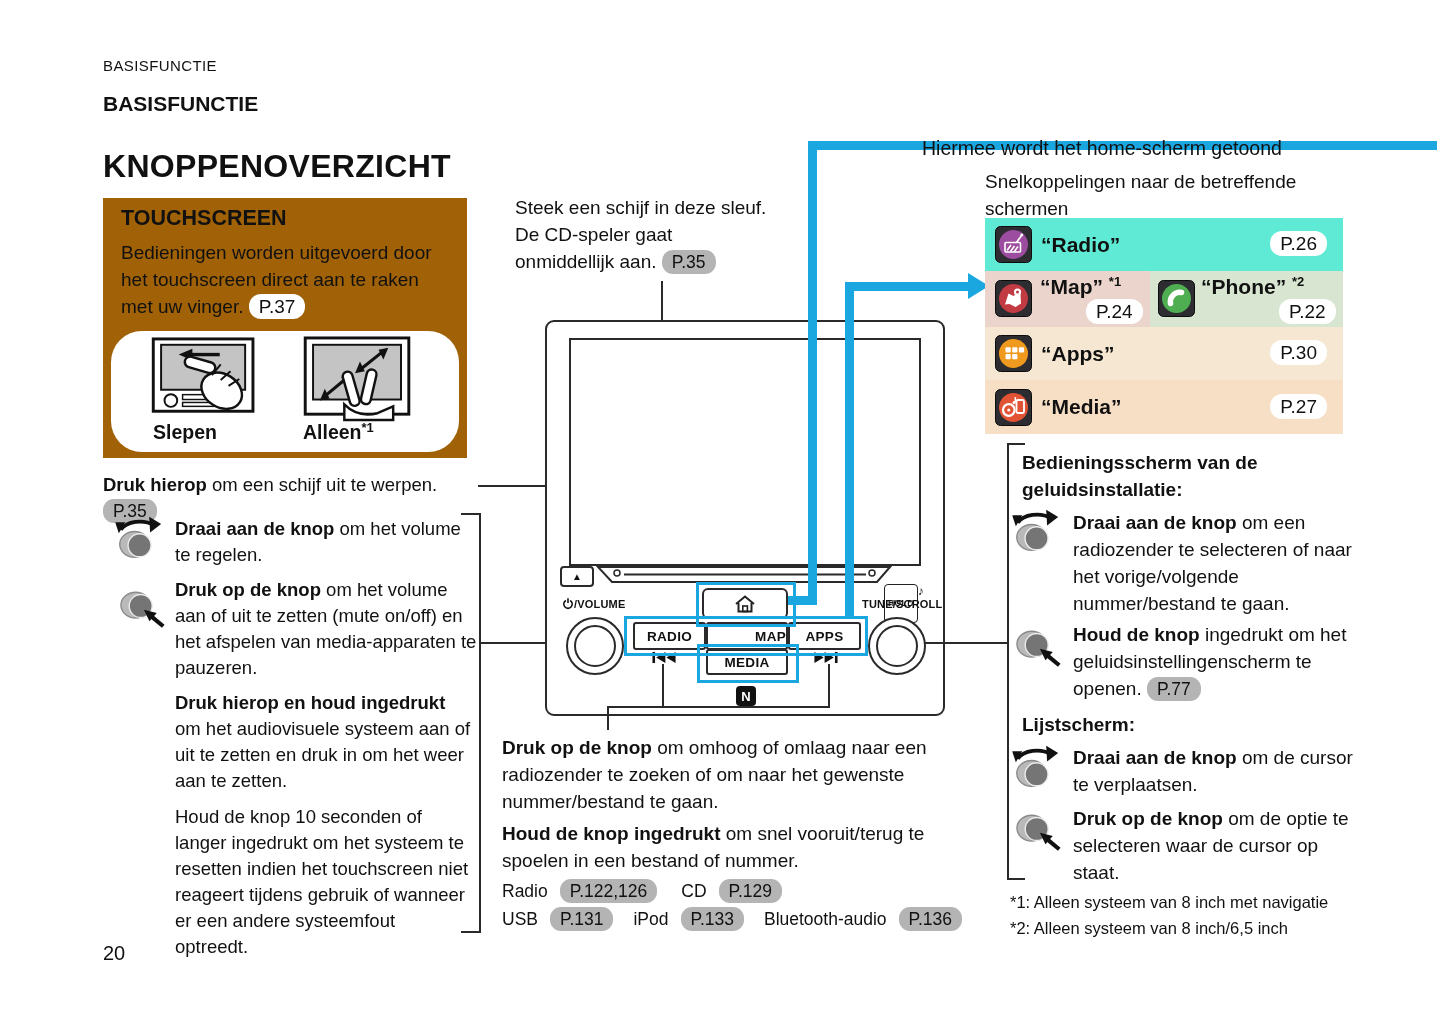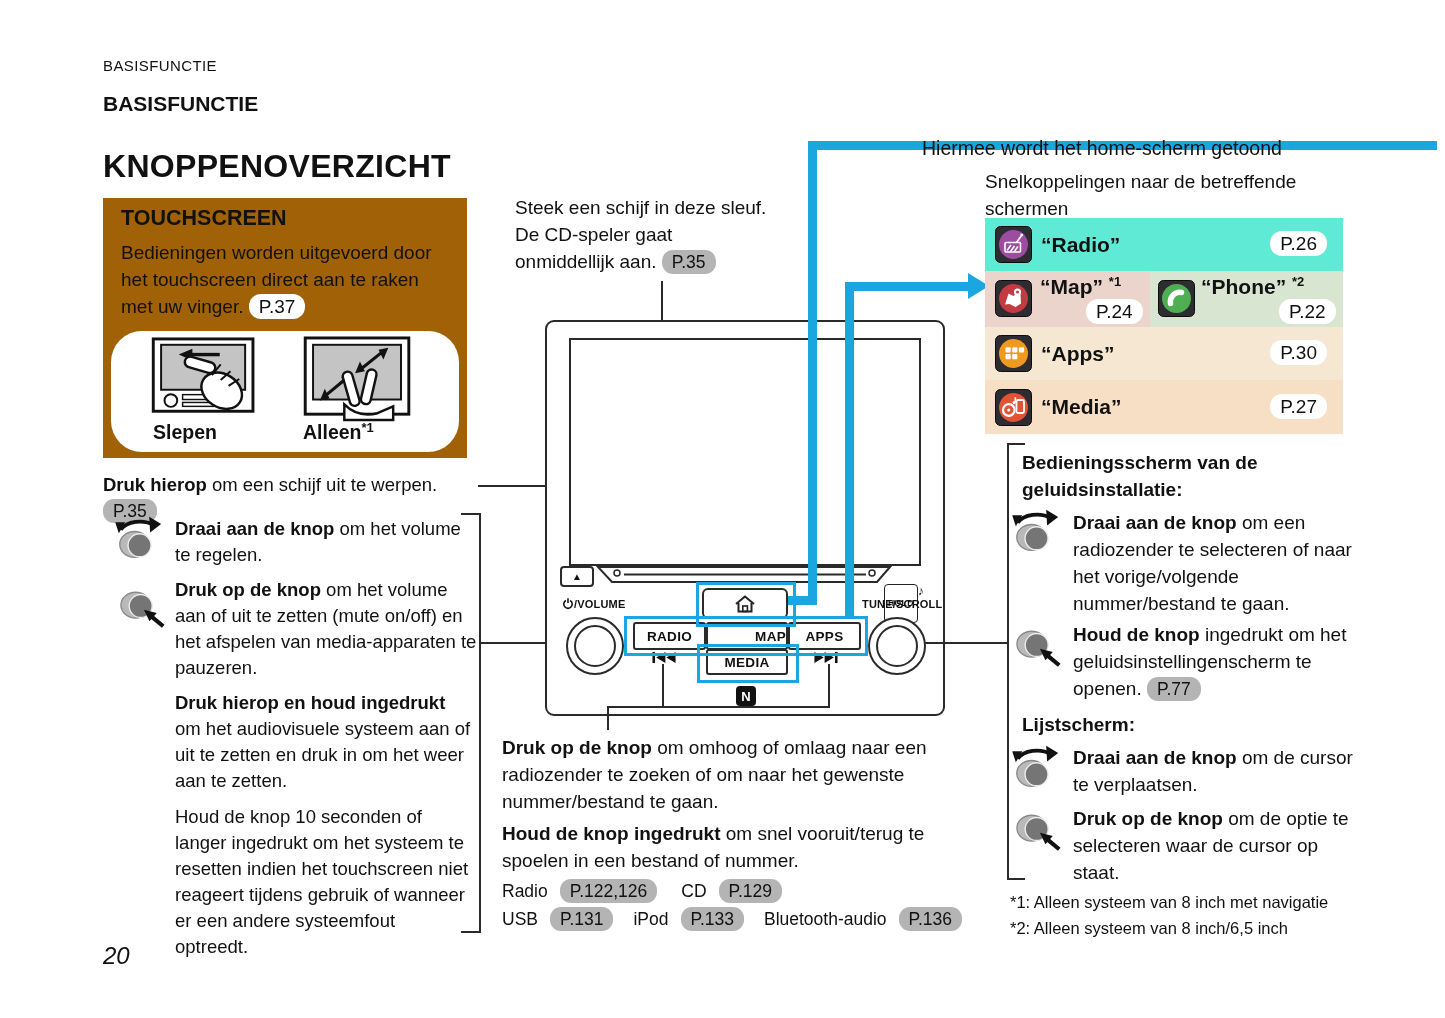--- a/index.html
+++ b/index.html
@@ -42,21 +42,21 @@
       <polygon points="28,29 42,32.5 34,41.5" fill="#111"></polygon>
     </symbol>
   </defs>
 </svg>
 
 <div class="canvas">
 
   <div class="abs" style="left:103px;top:57px;font-size:15px;letter-spacing:.4px;">BASISFUNCTIE</div>
   <div class="abs b" style="left:103px;top:92px;font-size:21px;">BASISFUNCTIE</div>
   <div class="abs b" style="left:103px;top:148px;font-size:32px;letter-spacing:.3px;">KNOPPENOVERZICHT</div>
-  <div class="abs" style="left:103px;top:942px;font-size:24px;font-style:italic;">20</div>
+  <div class="abs" style="left:103px;top:942px;font-size:20px;">20</div>
 
   <div class="abs" style="left:103px;top:198px;width:364px;height:260px;background:#a16207;">
     <div class="abs b" style="left:18px;top:8px;font-size:21.5px;">TOUCHSCREEN</div>
     <div class="abs t19" style="left:18px;top:41px;width:332px;">
       <span>Bedieningen worden uitgevoerd door het touchscreen direct aan te raken met uw vinger.</span>
       <span class="pillw">P.37</span>
     </div>
     <div class="abs" style="left:8px;top:133px;width:348px;height:121px;background:#fff;border-radius:31px;">
 
       <svg class="abs iconsvg" style="left:38px;top:5px;" width="118" height="86" viewBox="0 0 120 88">

